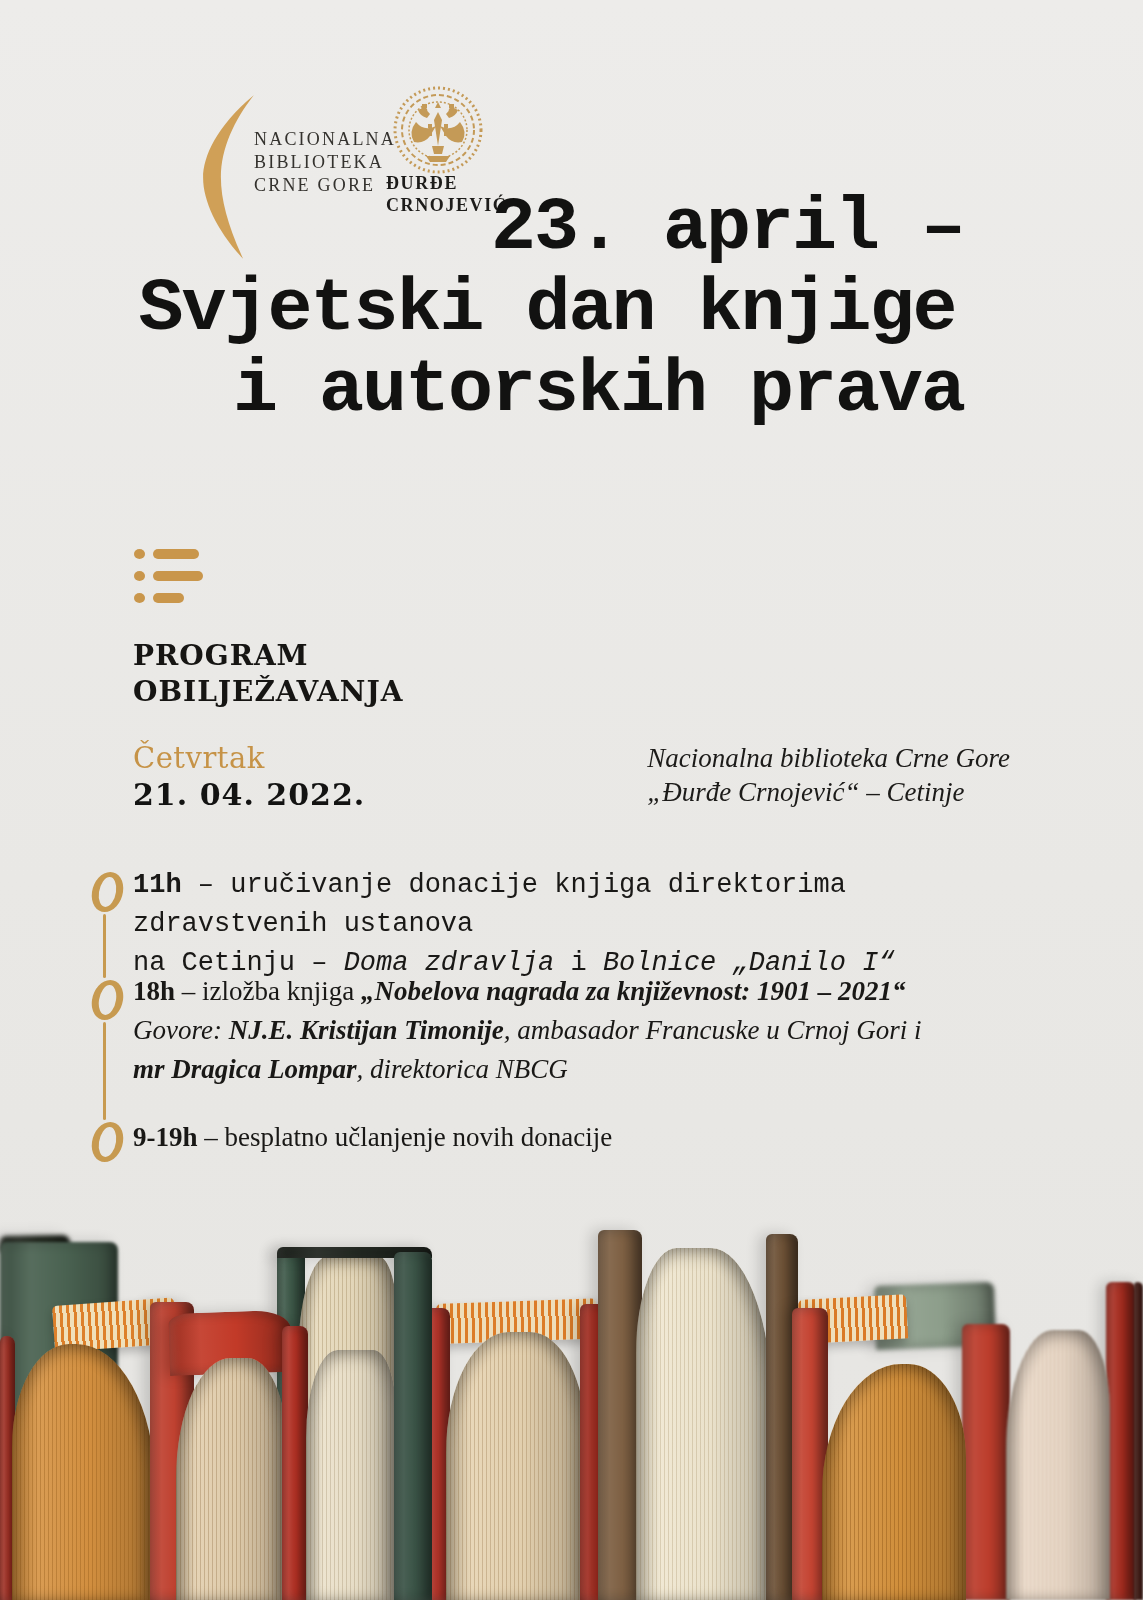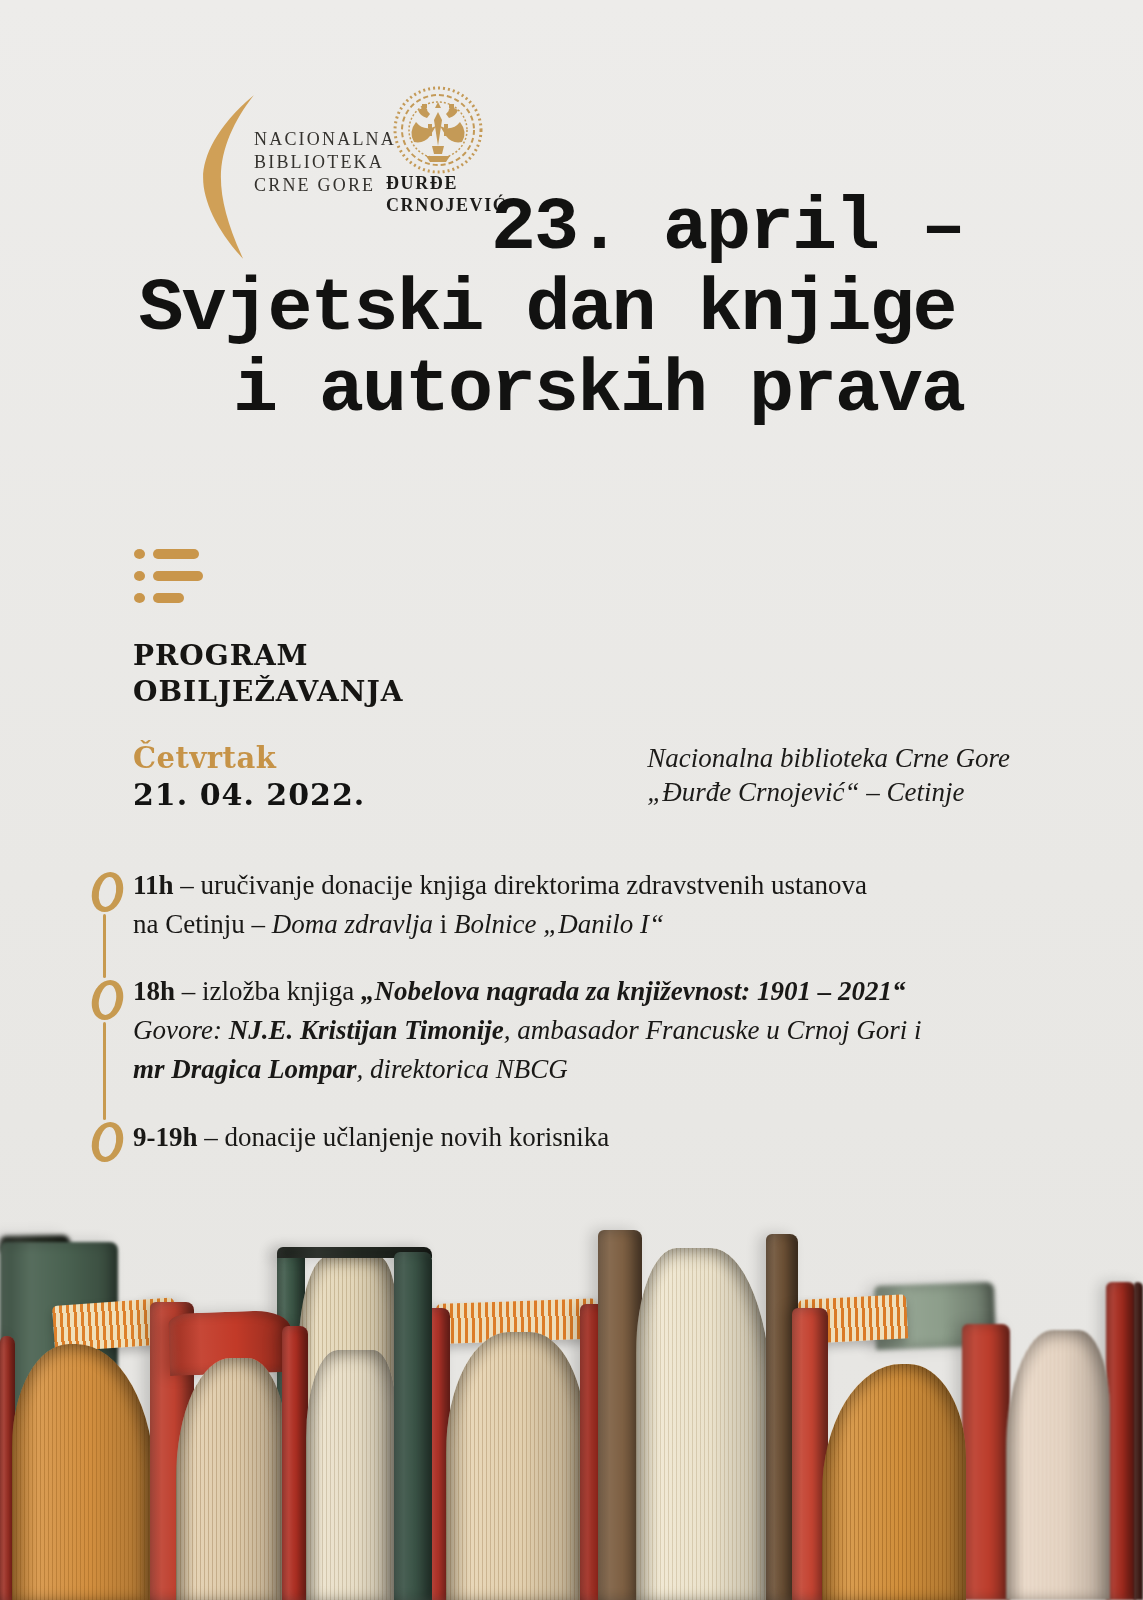--- a/index.html
+++ b/index.html
@@ -38,21 +38,21 @@
   .list-icon .dot{position:absolute;left:0;top:0;width:11px;height:10px;border-radius:50%;background:#c9964b;}
   .list-icon .bar{position:absolute;left:19px;top:0;height:10px;border-radius:5px;background:#c9964b;}
   
   .prog-label{
     position:absolute;left:133px;top:638px;
     font-family:"DejaVu Serif",serif;font-weight:bold;font-size:28px;line-height:36px;
     letter-spacing:1px;color:#161513;
   }
   .day{
     position:absolute;left:133px;top:741px;
-    font-family:"DejaVu Serif",serif;font-weight:bold;font-size:29px;color:#c69347;letter-spacing:.5px;text-align:center;
+    font-family:"DejaVu Serif",serif;font-weight:normal;font-size:29px;color:#c69347;letter-spacing:.5px;text-align:center;
   }
   .date{
     position:absolute;left:133px;top:777px;
     font-family:"DejaVu Serif",serif;font-weight:bold;font-size:30px;color:#131312;letter-spacing:1px;
   }
   .venue{
     position:absolute;right:133px;top:741px;text-align:left;
     font-style:italic;font-size:27px;line-height:34px;color:#1c1b19;
   }
   
@@ -159,31 +159,31 @@
     <div>Nacionalna biblioteka Crne Gore</div>
     <div>„Đurđe Crnojević“ – Cetinje</div>
   </div>
 
   <div class="tl-o" style="top:872px;"></div>
   <div class="tl-o" style="top:980px;"></div>
   <div class="tl-o" style="top:1122px;"></div>
   <div class="tl-line" style="top:914px;height:64px;"></div>
   <div class="tl-line" style="top:1022px;height:98px;"></div>
 
-  <div class="item" style="top:866px;">
+  <div class="item" style="top:866px;font-family:Liberation Mono, monospace;">
       <div><span class="seg-b">11h</span><span> – uručivanje donacije knjiga direktorima zdravstvenih ustanova</span></div>
       <div><span>na Cetinju – </span><span class="seg-i">Doma zdravlja</span><span> i </span><span class="seg-i">Bolnice „Danilo I“</span></div>
     </div>
   <div class="item" style="top:972px;">
       <div><span class="seg-b">18h</span><span> – izložba knjiga </span><span class="seg-bi">„Nobelova nagrada za književnost: 1901 – 2021“</span></div>
       <div><span class="seg-i">Govore: </span><span class="seg-bi">NJ.E. Kristijan Timonije</span><span class="seg-i">, ambasador Francuske u Crnoj Gori i</span></div>
       <div><span class="seg-bi">mr Dragica Lompar</span><span class="seg-i">, direktorica NBCG</span></div>
     </div>
   <div class="item" style="top:1118px;">
-      <div><span class="seg-b">9-19h</span><span> – donacije učlanjenje novih korisnika</span></div>
+      <div><span class="seg-b">9-19h</span><span> – besplatno učlanjenje novih donacije</span></div>
     </div>
 
   <div class="books" id="books">
       <div class="bk cover" style="left: 0px; width: 70px; top: 36px; height: 16px; z-index: 1; filter: blur(2px); transform: rotate(-1deg); background: linear-gradient(90deg, rgba(0, 0, 0, 0.22), rgba(255, 255, 255, 0.07) 26%, rgba(0, 0, 0, 0) 55%, rgba(0, 0, 0, 0.28)), rgb(35, 41, 31);"></div>
       <div class="bk cover" style="left: 0px; width: 118px; top: 42px; bottom: 0px; z-index: 1; filter: blur(1.5px); background: linear-gradient(90deg, rgba(0, 0, 0, 0.22), rgba(255, 255, 255, 0.07) 26%, rgba(0, 0, 0, 0) 55%, rgba(0, 0, 0, 0.28)), rgb(74, 98, 81);"></div>
       <div class="bk cover" style="left: 277px; width: 28px; top: 50px; bottom: 0px; z-index: 2; filter: blur(0.5px); background: linear-gradient(90deg, rgba(0, 0, 0, 0.22), rgba(255, 255, 255, 0.07) 26%, rgba(0, 0, 0, 0) 55%, rgba(0, 0, 0, 0.28)), rgb(61, 88, 72);"></div>
       <div class="bk pages" style="left: 298px; width: 100px; top: 56px; bottom: 0px; z-index: 2; filter: blur(0.5px); border-radius: 30% 20% 0px 0px; background: repeating-linear-gradient(90deg, rgba(120, 90, 40, 0.25) 0px, rgba(120, 90, 40, 0.25) 1px, rgba(0, 0, 0, 0) 1px, rgba(0, 0, 0, 0) 4px), linear-gradient(90deg, rgba(0, 0, 0, 0.2), rgba(255, 255, 255, 0.1) 18%, rgba(0, 0, 0, 0.02) 55%, rgba(0, 0, 0, 0.22)), rgb(231, 218, 188);"></div>
       <div class="bk cover" style="left: 874px; width: 120px; top: 86px; height: 64px; z-index: 2; filter: blur(2px); transform: rotate(-2deg); background: linear-gradient(90deg, rgba(0, 0, 0, 0.22), rgba(255, 255, 255, 0.07) 26%, rgba(0, 0, 0, 0) 55%, rgba(0, 0, 0, 0.28)), rgb(141, 158, 139);"></div>
       <div class="bk cover" style="left: 1106px; width: 30px; top: 82px; bottom: 0px; z-index: 3; filter: blur(1px); background: linear-gradient(90deg, rgba(0, 0, 0, 0.22), rgba(255, 255, 255, 0.07) 26%, rgba(0, 0, 0, 0) 55%, rgba(0, 0, 0, 0.28)), rgb(168, 45, 32);"></div>
       <div class="bk cover" style="left: 1134px; width: 9px; top: 82px; bottom: 0px; z-index: 3; filter: blur(1px); background: linear-gradient(90deg, rgba(0, 0, 0, 0.22), rgba(255, 255, 255, 0.07) 26%, rgba(0, 0, 0, 0) 55%, rgba(0, 0, 0, 0.28)), rgb(74, 26, 18);"></div>

